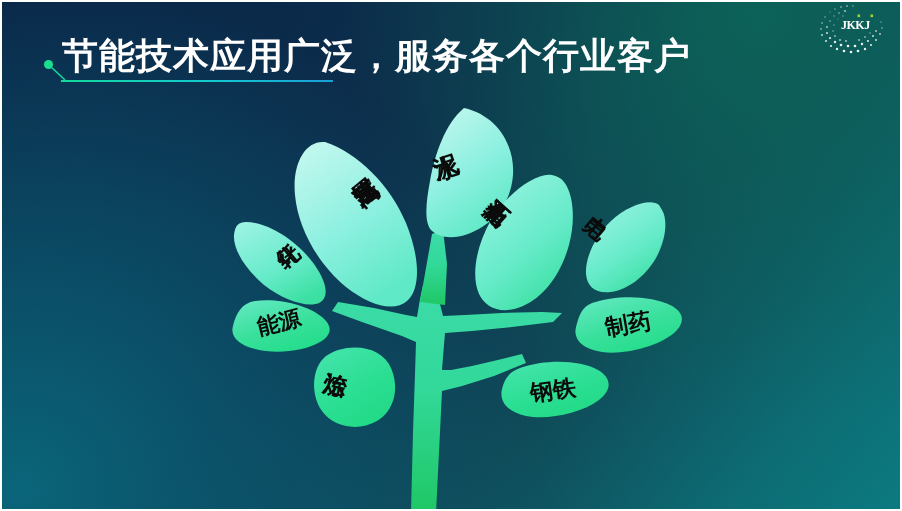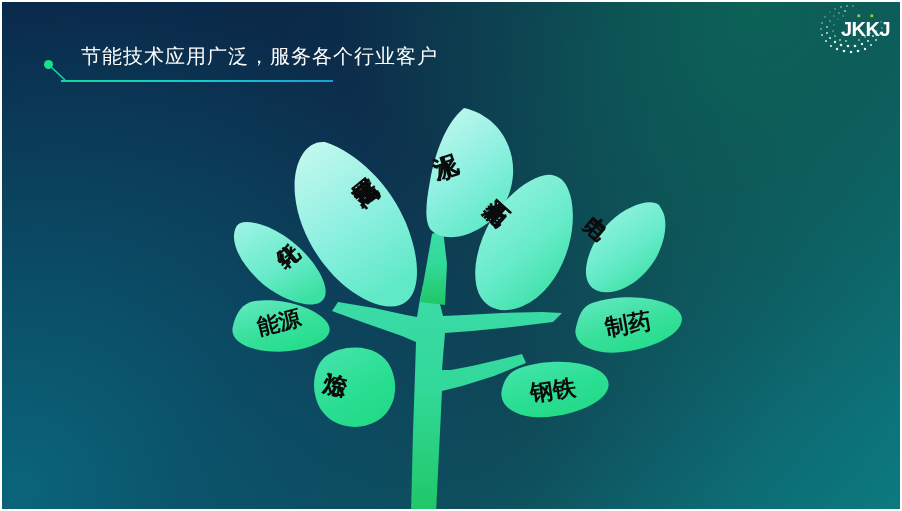--- a/index.html
+++ b/index.html
@@ -28,26 +28,26 @@
 
   
   .title-wrap {
     position: absolute;
     left: 42px;
     top: 34px;
     height: 56px;
   }
   .title-text {
     position: absolute;
-    left: 37px;
+    left: 18px;
     top: 0px;
     white-space: nowrap;
     color: #ffffff;
-    font-size: 20px;
-    font-weight: 400;
+    font-size: 36px;
+    font-weight: 700;
     letter-spacing: 1px;
     line-height: 40px;
   }
   .title-dot {
     position: absolute;
     left: 0px;
     top: 24px;
     width: 9px;
     height: 9px;
     border-radius: 50%;
@@ -76,24 +76,24 @@
     right: 10px;
     top: 2px;
     width: 76px;
     height: 52px;
   }
   .logo-text {
     position: absolute;
     left: 27px;
     top: 14px;
     color: #ffffff;
-    font-size: 20px;
+    font-size: 12px;
     font-weight: bold;
     letter-spacing: -0.5px;
-    font-family: Liberation Sans, sans-serif;
+    font-family: Liberation Serif, serif;
   }
 
   
   .tree {
     position: absolute;
     left: 0;
     top: 0;
     width: 902px;
     height: 511px;
   }

